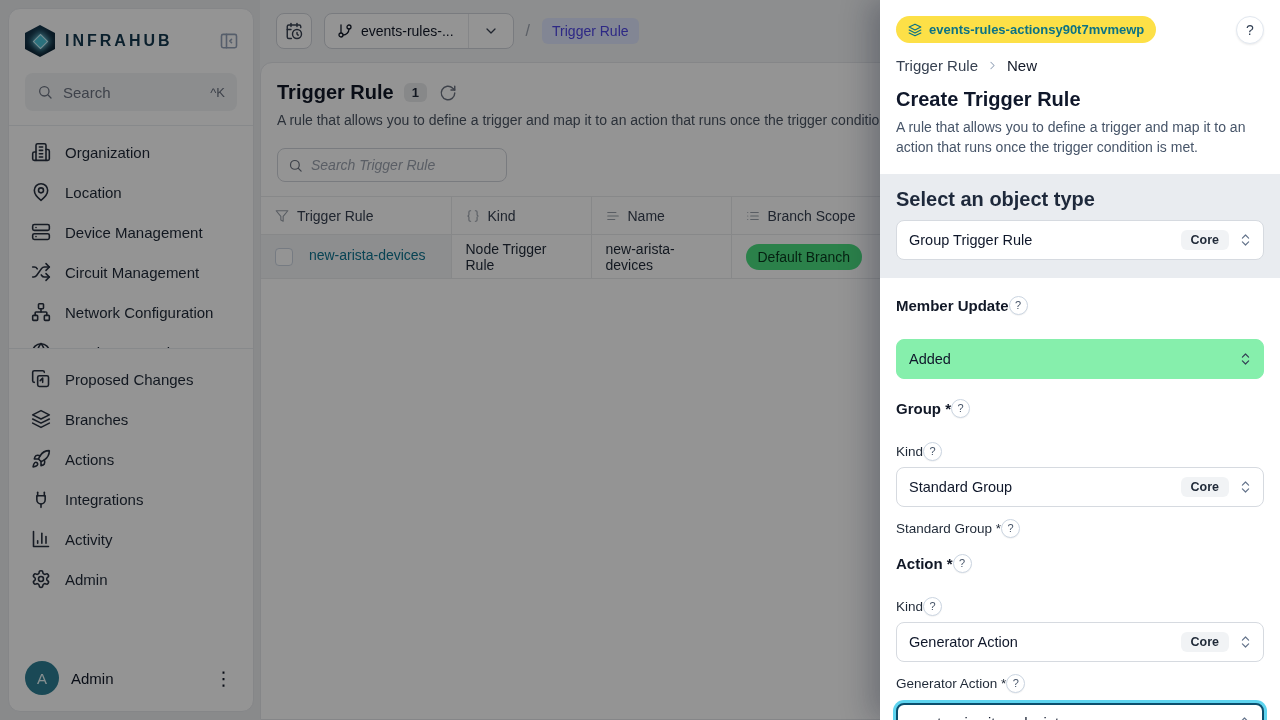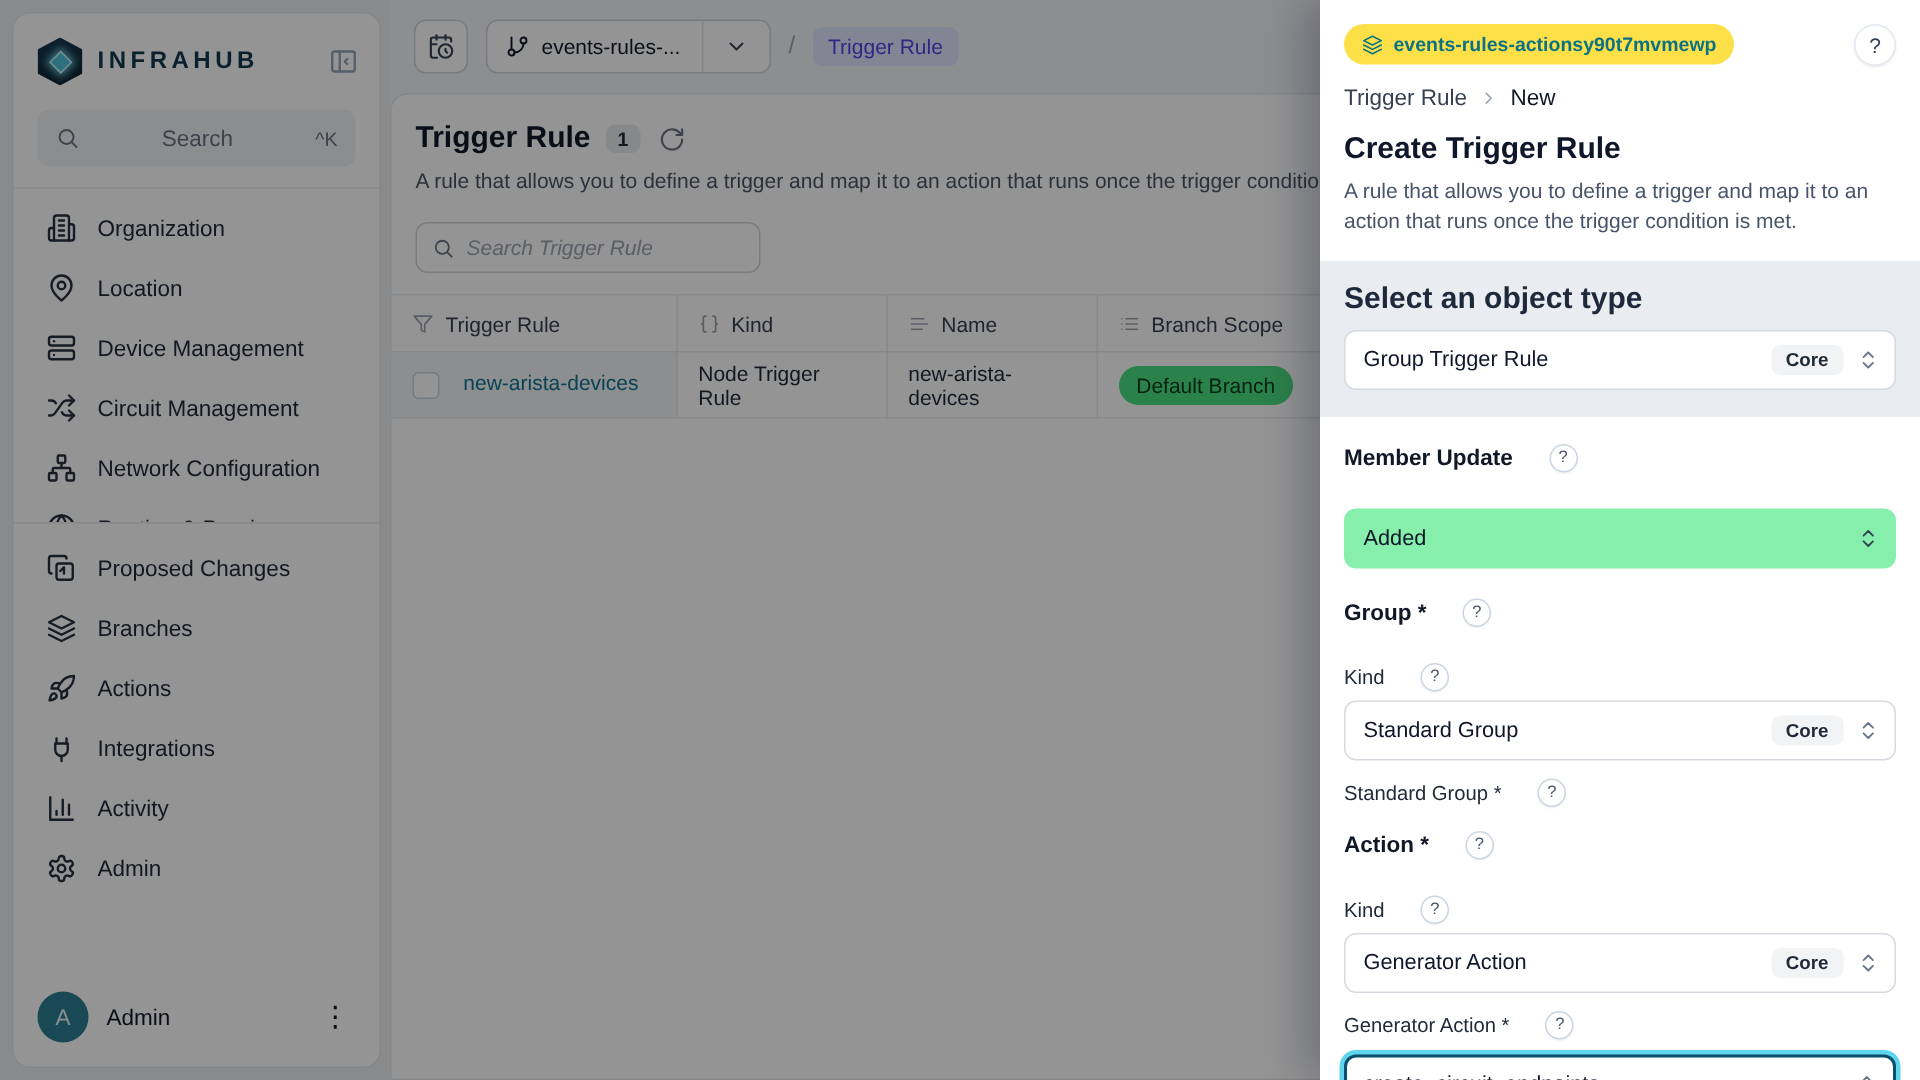--- a/index.html
+++ b/index.html
@@ -17,21 +17,21 @@
   .hexagon { width:30px; height:32px; background:linear-gradient(160deg,#16384f,#081c2b);
     clip-path:polygon(50% 0,100% 25%,100% 75%,50% 100%,0 75%,0 25%);
     display:flex; align-items:center; justify-content:center; }
   .hex-core { width:11px; height:11px; background:#49c3d8; transform:rotate(45deg);
     box-shadow:0 0 6px 2px rgba(120,220,240,.8); border:1px solid #cfeff6; }
   .brand { font-size:16px; font-weight:800; letter-spacing:3px; color:#14384f; flex:1; }
   .collapse-btn { color:#94a3b8; cursor:pointer; }
   .side-search { margin:4px 16px 14px; height:38px; background:#f1f3f5; border-radius:8px;
     display:flex; align-items:center; gap:10px; padding:0 12px; color:#6b7280; }
   .side-search input { border:none; outline:none; background:transparent; flex:1;
-    font-size:15px; color:#374151; font-family:inherit; min-width:0;text-align:center; }
+    font-size:15px; color:#374151; font-family:inherit; min-width:0; }
   .side-search input::placeholder { color:#6b7280; }
   .kbd-hint { font-size:13px; color:#6b7280; }
   .nav-group-1 { border-top:1px solid #e9ecef; border-bottom:1px solid #e9ecef;
     height:224px; overflow:hidden; padding-top:6px; }
   .nav-group-2 { padding-top:10px; flex:1; }
   .nav-item { display:flex; align-items:center; gap:14px; height:40px; padding:0 16px 0 22px;
     font-size:15px; color:#1f2937; cursor:pointer; }
   .nav-item .nico { width:20px; height:20px; color:#27303f; flex:none; }
   .user-row { display:flex; align-items:center; gap:12px; padding:12px 16px 16px; }
   .avatar { width:34px; height:34px; border-radius:50%; background:#2d7f94; color:#e8f6f9;
@@ -112,21 +112,21 @@
     font-size:14.5px; color:#0f172a; cursor:pointer; }
   .sel .core { margin-left:auto; background:#f1f3f5; color:#1f2937; font-size:12.5px;
     font-weight:600; padding:3px 10px; border-radius:6px; }
   .sel .updown { position:absolute; right:10px; top:50%; transform:translateY(-50%);
     color:#64748b; }
   .sel.green { background:#86efac; border-color:#86efac; color:#0f172a; }
   .sel.green .updown { color:#334155; }
   .sel.focused { border:2px solid #0b4f6e; box-shadow:0 0 0 3px #5ed4ef; padding-left:11px; }
 
   .form-body { padding:6px 16px 16px; }
-  .lbl-row { display:flex; align-items:center; gap:24px; }
+  .lbl-row { display:flex; align-items:center; gap:0; }
   .lbl-lg { font-size:15px; font-weight:600; color:#111827; }
   .lbl-sm { font-size:13.5px; font-weight:500; color:#1f2937; }
   .q-pill { width:19px; height:19px; border-radius:50%; border:1px solid #cbd5e1;
     background:#fff; color:#475569; font-size:11px; display:inline-flex; align-items:center;
     justify-content:center; box-shadow:0 1px 1px rgba(0,0,0,.05); cursor:pointer; }
   .mt16{margin-top:16px}.mt20{margin-top:20px}.mt8{margin-top:24px}
   .mt6{margin-top:6px}.mt12{margin-top:12px}
 </style>
 </head>
 <body>

